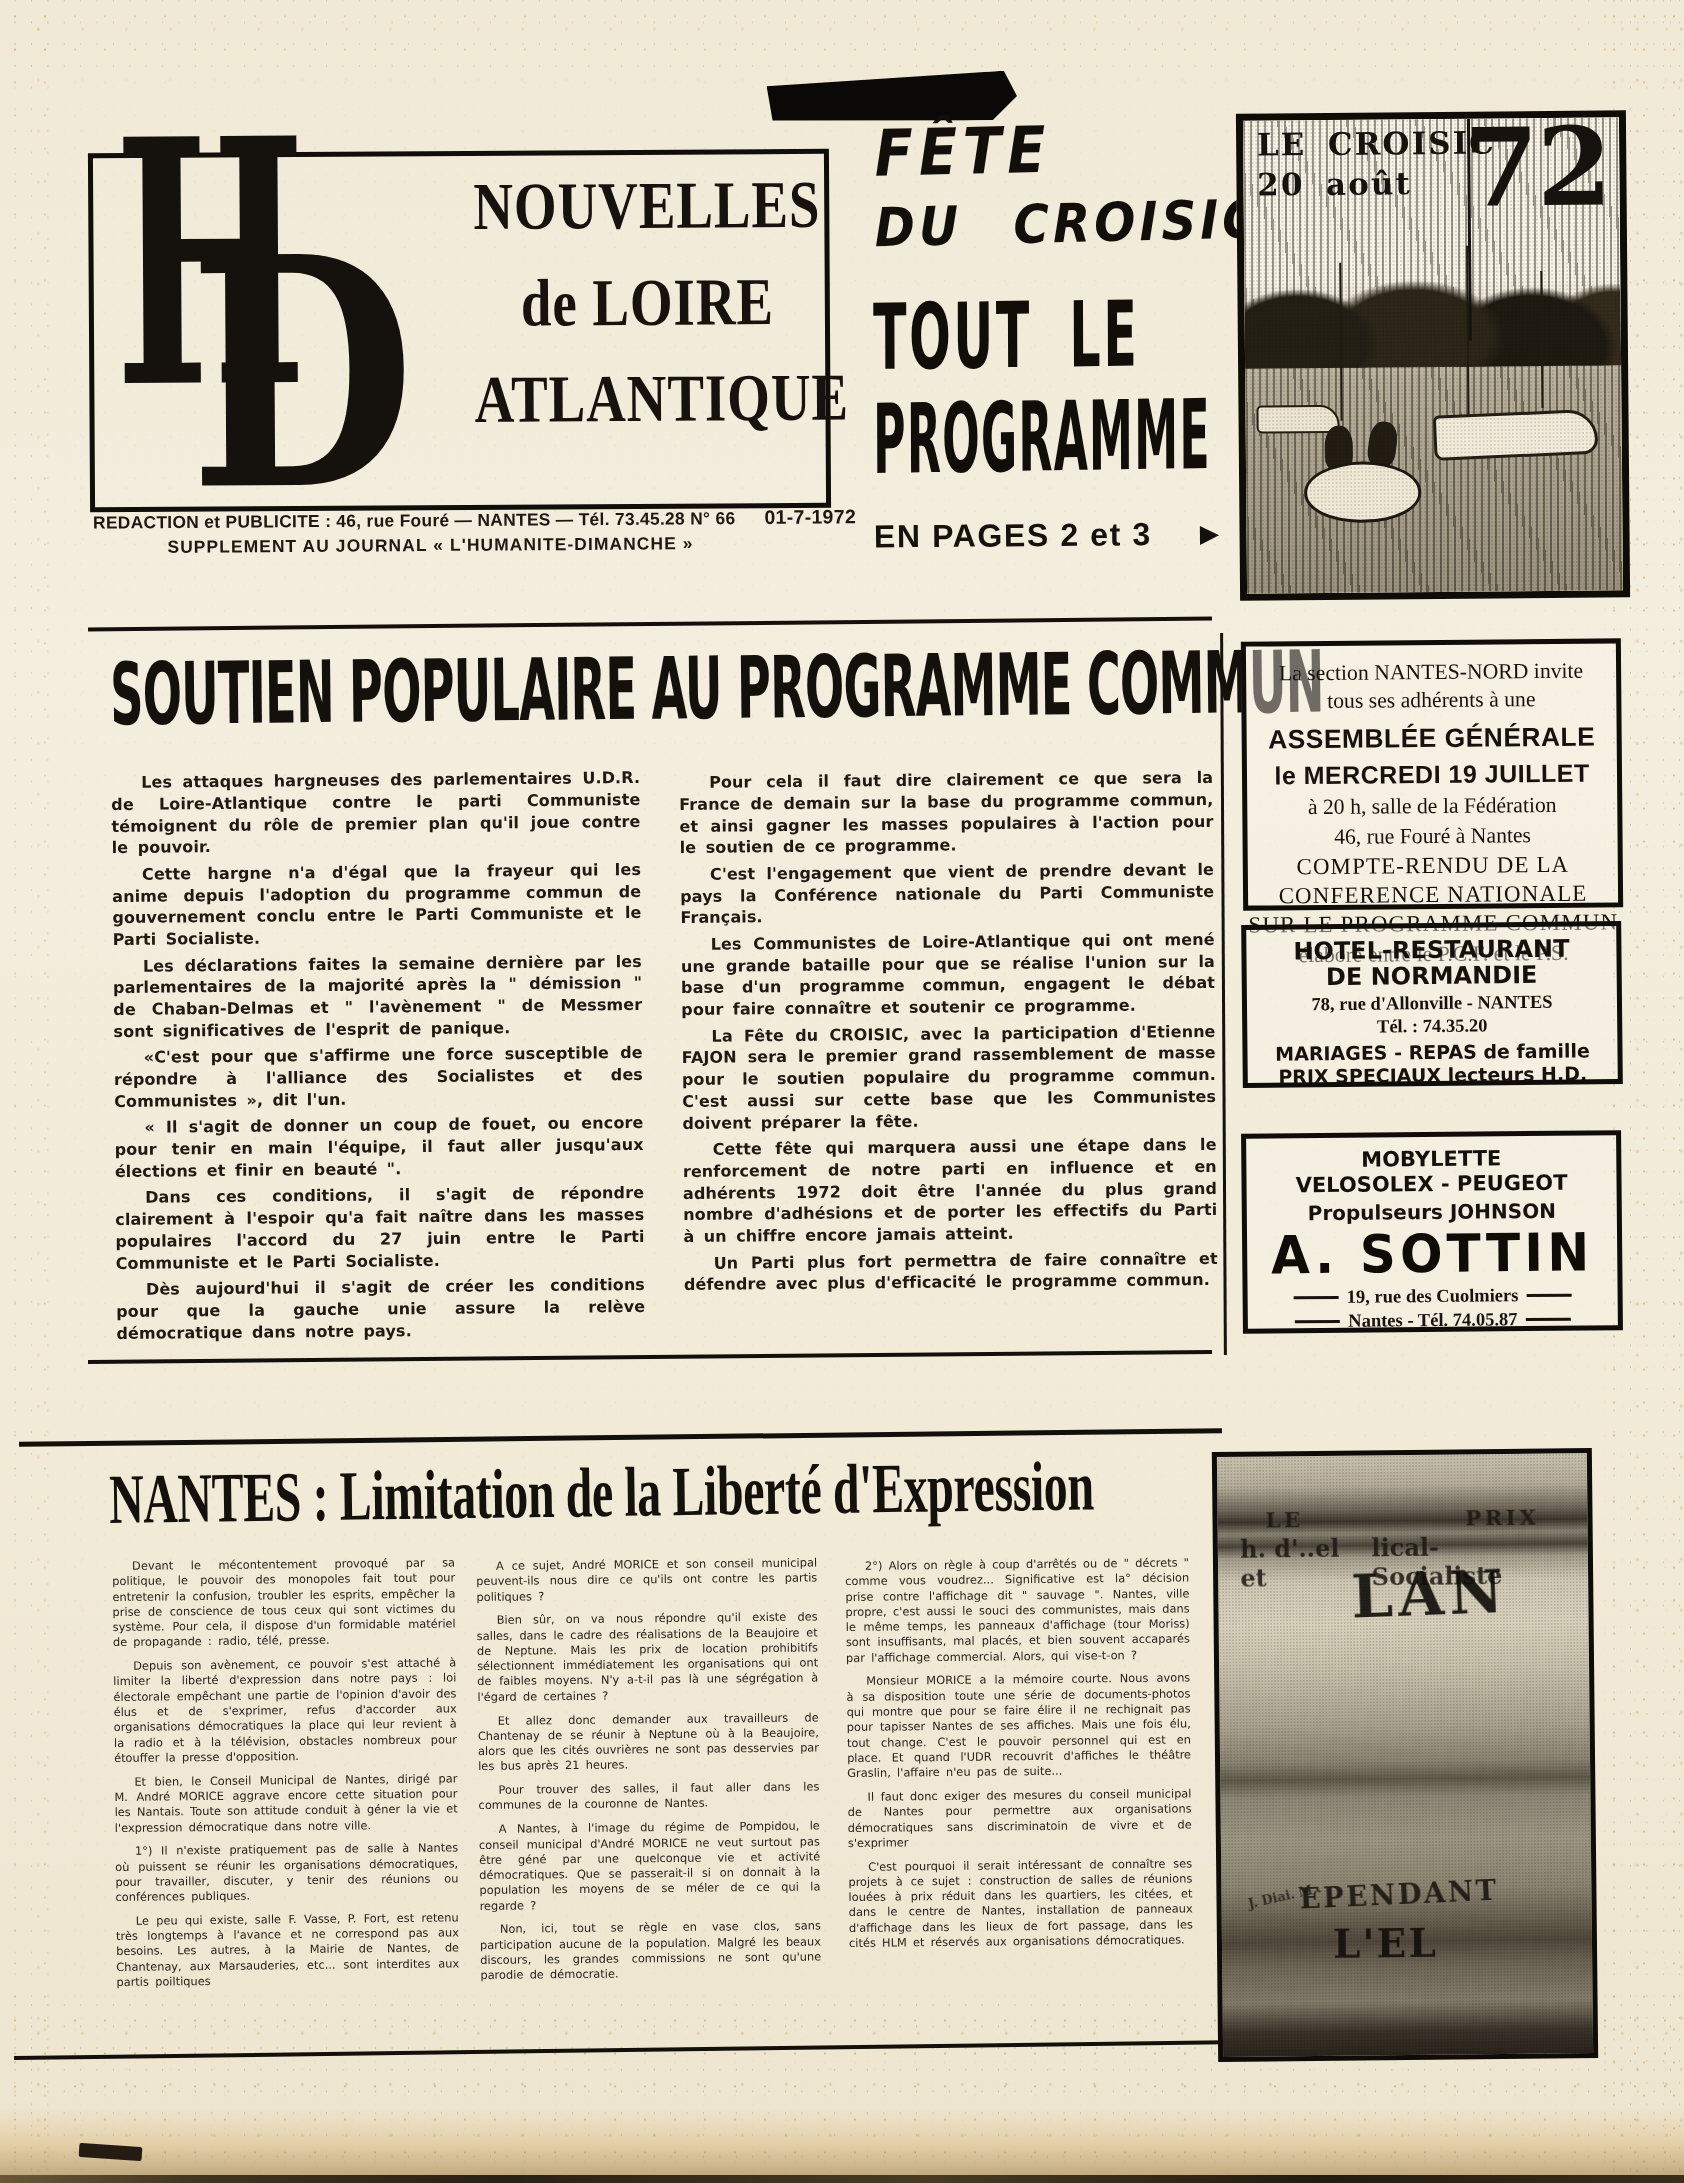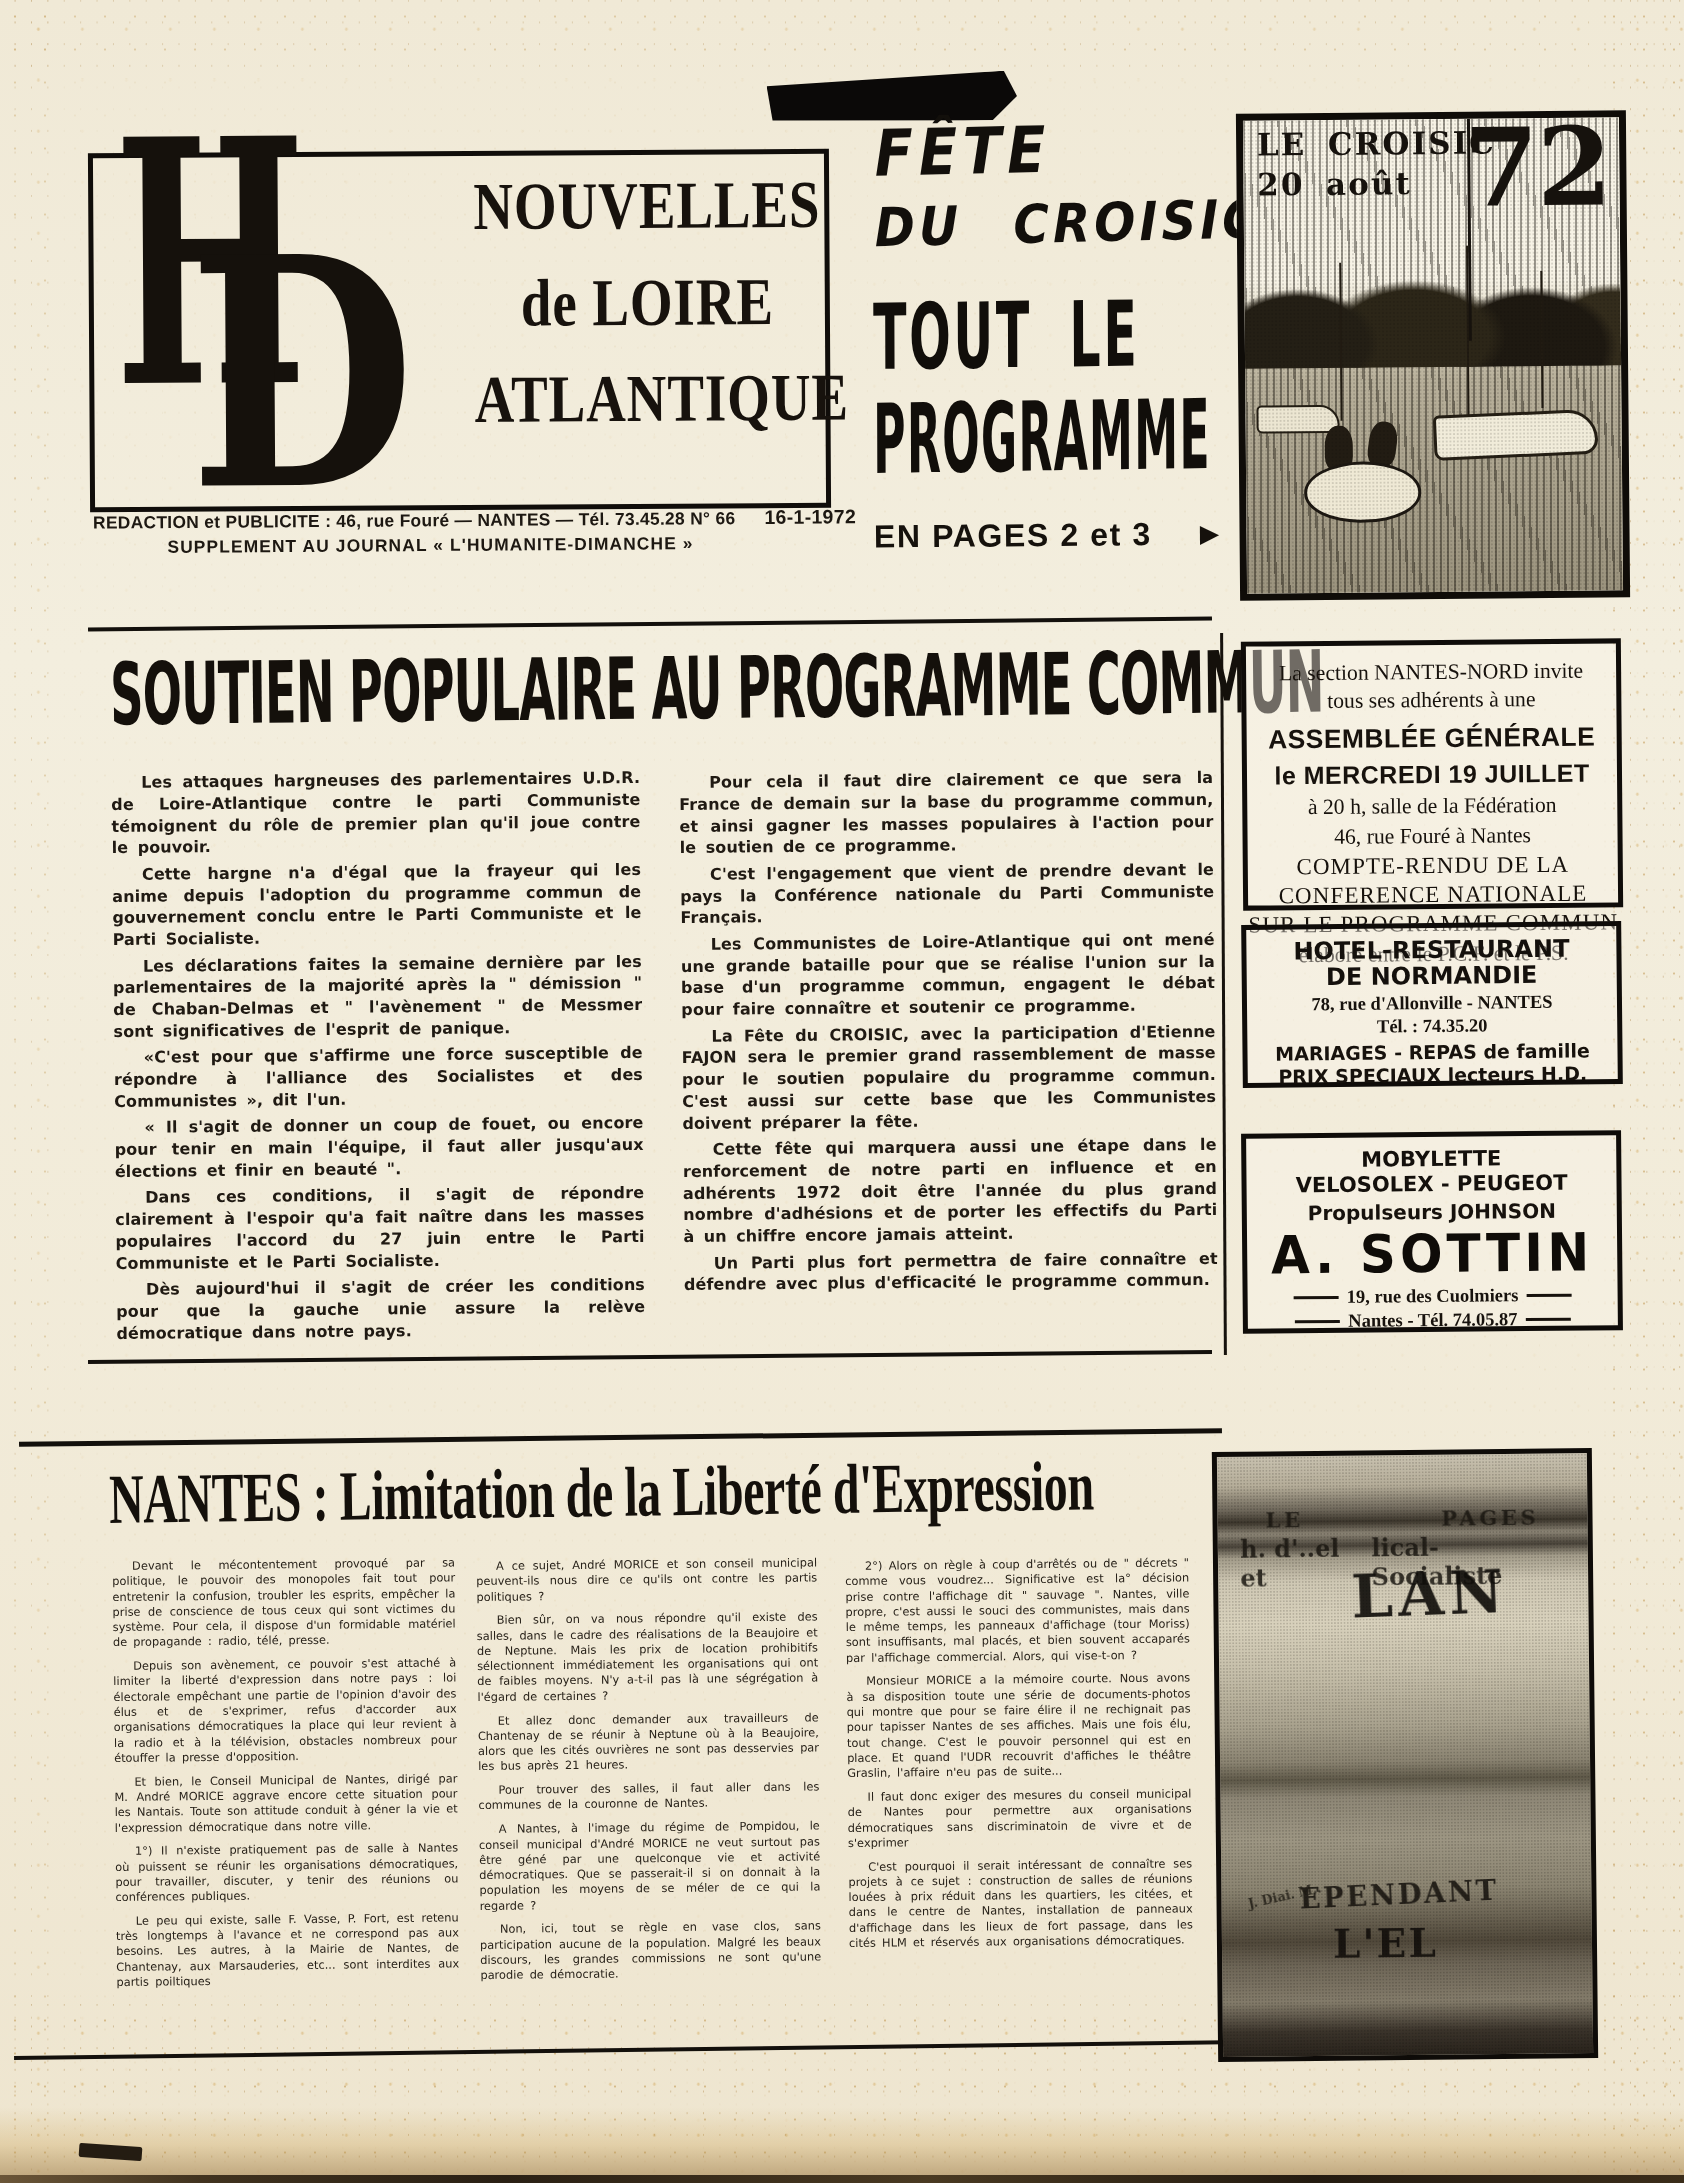--- a/index.html
+++ b/index.html
@@ -201,21 +201,21 @@
       <span class="logo-d">D</span>
     </div>
     <div class="masthead-title">
       <div>NOUVELLES</div>
       <div>de LOIRE</div>
       <div>ATLANTIQUE</div>
     </div>
   </div>
   <div class="redaction-row">
     <span class="redaction-text">REDACTION et PUBLICITE : 46, rue Fouré — NANTES — Tél. 73.45.28 N° 66</span>
-    <span class="issue-date">16-1-1972</span>
+    <span class="issue-date">01-7-1972</span>
   </div>
   <div class="supplement-line">SUPPLEMENT AU JOURNAL « L'HUMANITE-DIMANCHE »</div>
 
   <div class="fete1">FÊTE</div>
   <div class="fete2">DU CROISIC</div>
   <div class="tout">TOUT LE</div>
   <div class="programme">PROGRAMME</div>
   <div class="pages-row">
     <span>EN PAGES 2 et 3</span>
     <span class="pages-arrow">►</span>
@@ -327,21 +327,21 @@
   <div class="a2-col a2-col-3">
     <p>2°) Alors on règle à coup d'arrêtés ou de " décrets " comme vous voudrez... Significative est la° décision prise contre l'affichage dit " sauvage ". Nantes, ville propre, c'est aussi le souci des communistes, mais dans le même temps, les panneaux d'affichage (tour Moriss) sont insuffisants, mal placés, et bien souvent accaparés par l'affichage commercial. Alors, qui vise-t-on ?</p>
     <p>Monsieur MORICE a la mémoire courte. Nous avons à sa disposition toute une série de documents-photos qui montre que pour se faire élire il ne rechignait pas pour tapisser Nantes de ses affiches. Mais une fois élu, tout change. C'est le pouvoir personnel qui est en place. Et quand l'UDR recouvrit d'affiches le théâtre Graslin, l'affaire n'eu pas de suite...</p>
     <p>Il faut donc exiger des mesures du conseil municipal de Nantes pour permettre aux organisations démocratiques sans discriminatoin de vivre et de s'exprimer</p>
     <p>C'est pourquoi il serait intéressant de connaître ses projets à ce sujet : construction de salles de réunions louées à prix réduit dans les quartiers, les citées, et dans le centre de Nantes, installation de panneaux d'affichage dans les lieux de fort passage, dans les cités HLM et réservés aux organisations démocratiques.</p>
   </div>
 
   <div class="photo-bot">
     <div class="pb-text pb-line1">
       <span>LE</span>
-      <span>PAGES</span>
+      <span>PRIX</span>
     </div>
     <div class="pb-text pb-line2">
       <span>h. d'..el et</span>
       <span>lical-Socialiste</span>
     </div>
     <div class="pb-text pb-line3">LAN</div>
     <div class="pb-text pb-line4">EPENDANT</div>
     <div class="pb-text pb-line5">L'EL</div>
     <div class="pb-text pb-line6">J. Diai. M..</div>
     <div class="pb-dots"></div>

